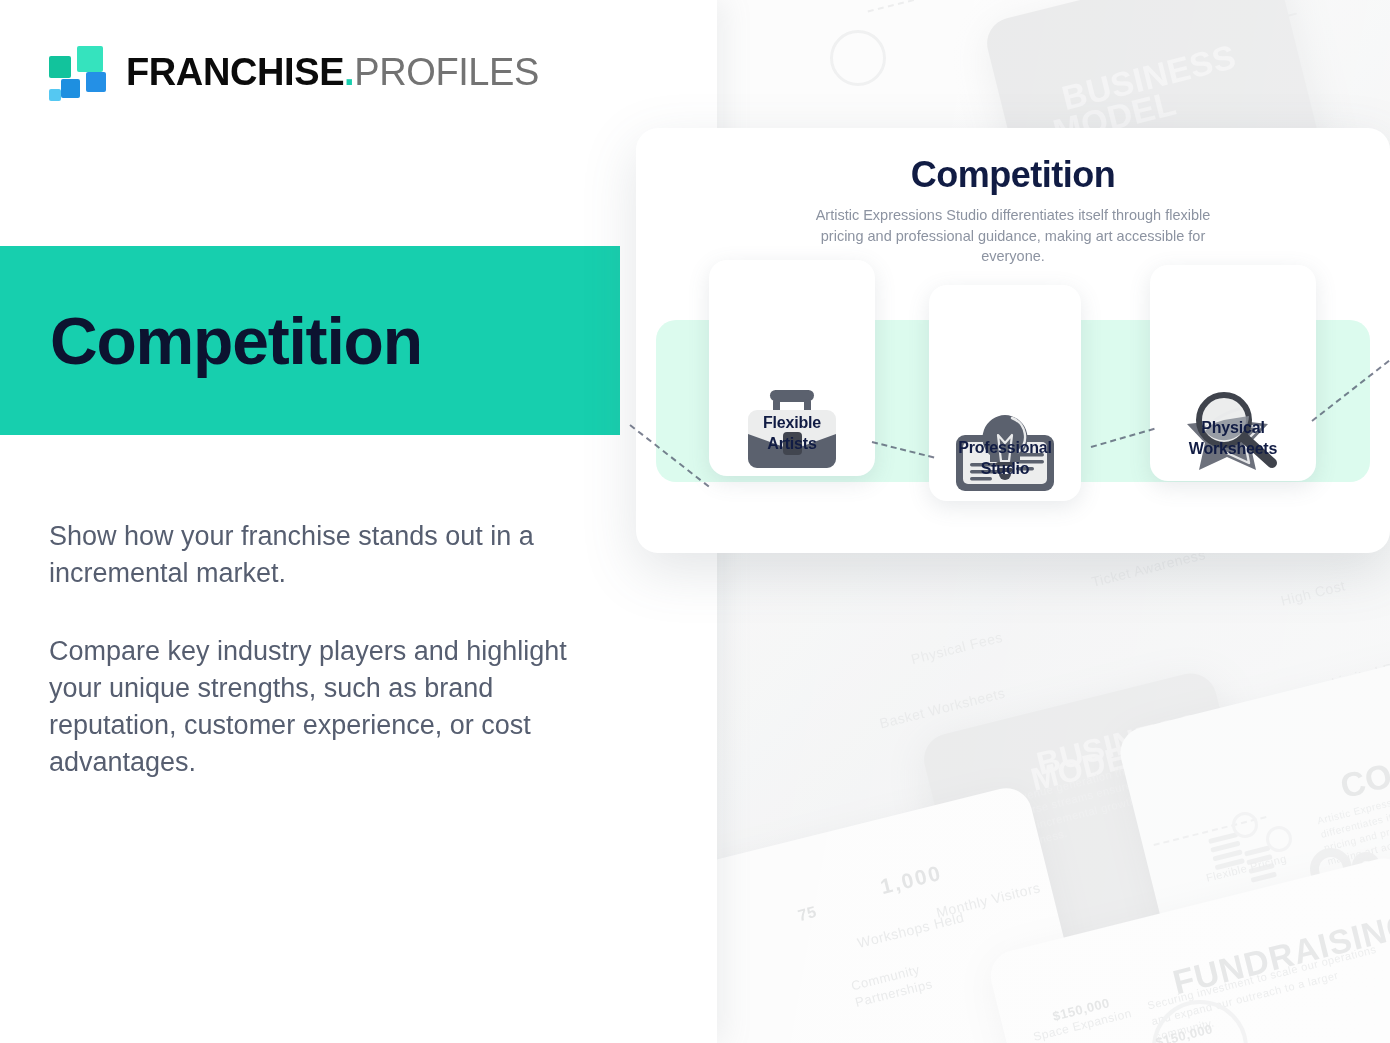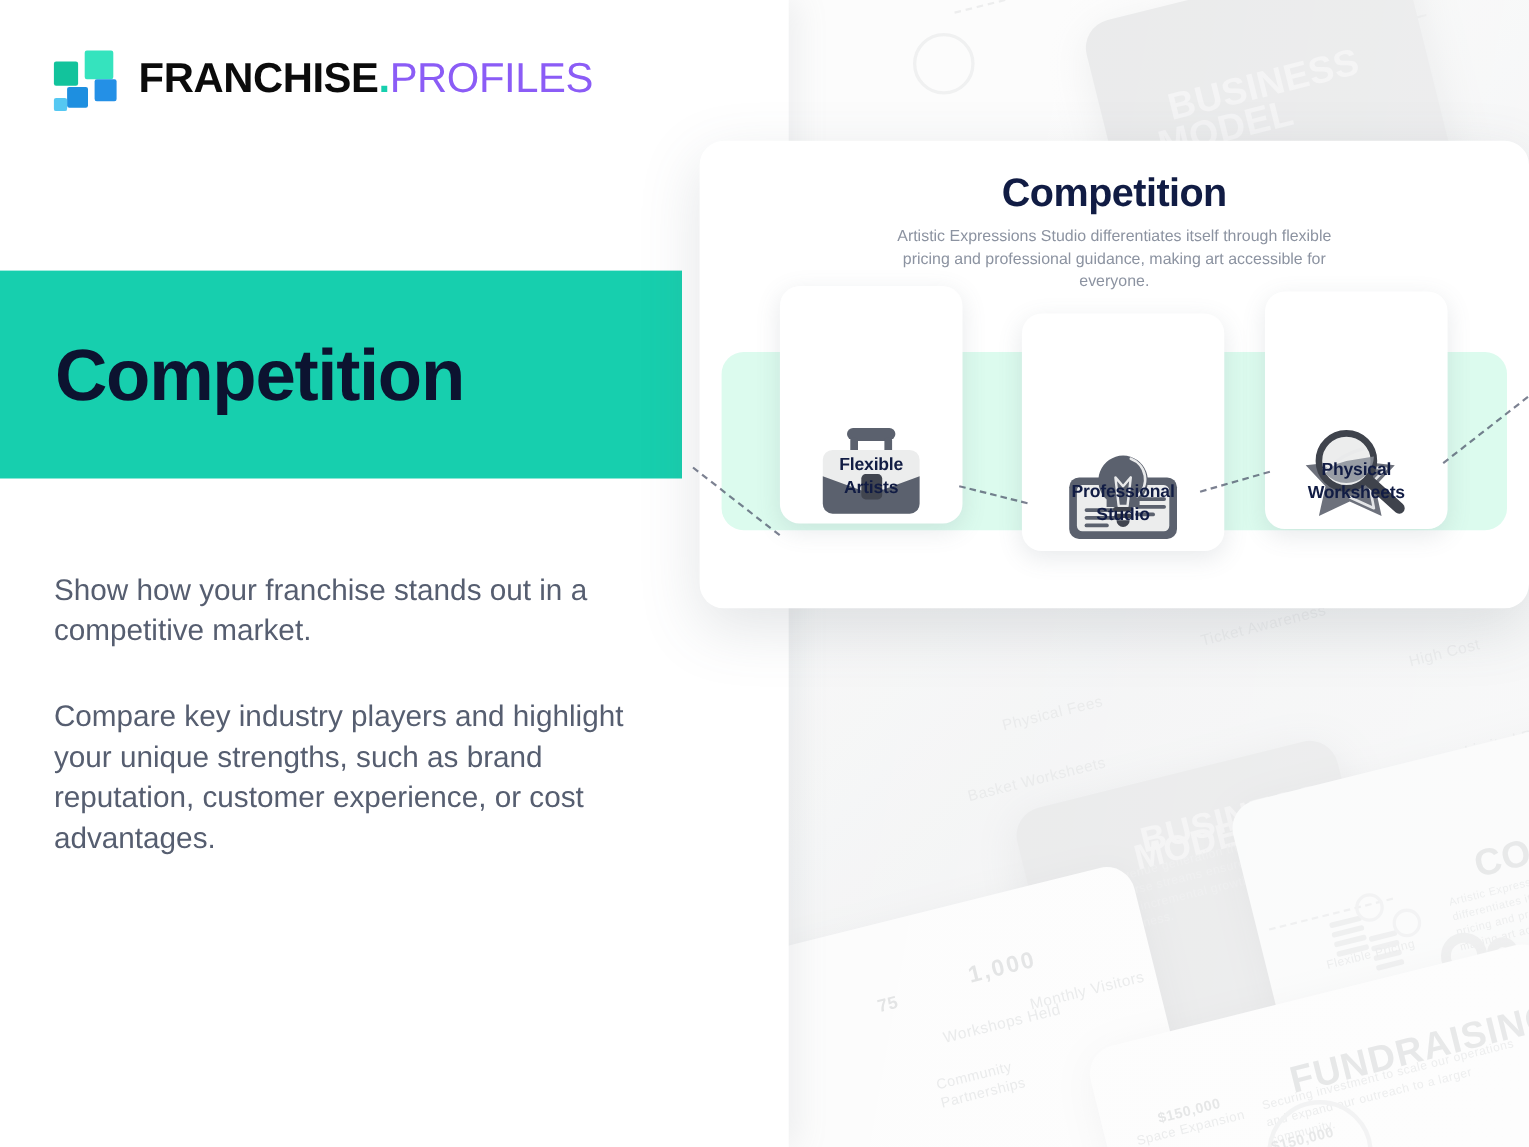--- a/index.html
+++ b/index.html
@@ -88,21 +88,21 @@
   .lm3 { left:12px; top:33px; width:19px; height:19px; background:#1E8FE0; }
   .lm4 { left:37px; top:26px; width:20px; height:20px; background:#2490E6; }
   .lm5 { left:0;  top:43px; width:12px; height:12px; background:#55C8F2; }
 
   .logo-type {
     font-size:38px; line-height:1; letter-spacing:-.4px;
     white-space:nowrap;
   }
   .logo-type .b { font-weight:700; color:#0b0b0b; }
   .logo-type .dot { font-weight:700; color:#17CFAE; }
-  .logo-type .l { font-weight:400; color:#8b5cf6;margin-top:11px; }
+  .logo-type .l { font-weight:400; color:#737373;margin-top:11px; }
 
   
   .teal-band {
     position:absolute; left:0; top:246px;
     width:620px; height:189px;
     background:#17CFAE;
     display:flex; align-items:center;
   }
   .teal-band h1 {
     margin-left:50px;
@@ -165,21 +165,21 @@
     position:absolute; bottom:22px; left:0; right:0;
     text-align:center;
     font-size:16px; font-weight:800; line-height:1.32;
     color:#111C44; letter-spacing:-.2px;
   }
   .tile-icon {
     margin-top:26px;
   }
 
   .t1 { left:73px;  top:132px; width:166px; height:216px; }
-  .t2 { left:293px; top:157px; width:184px; height:216px; }
+  .t2 { left:293px; top:157px; width:152px; height:216px; }
   .t3 { left:514px; top:137px; width:166px; height:216px; }
 
   
   .conn {
     position:absolute; height:0; border-top:2px dashed #4a5268;
     opacity:.72; z-index:9; pointer-events:none;
   }
   .conn-a { left:-6px;  top:296px; width:100px; transform:rotate(38deg); transform-origin:left center; }
   .conn-b { left:236px; top:313px; width:64px;  transform:rotate(14deg); transform-origin:left center; }
   .conn-c { left:455px; top:318px; width:66px;  transform:rotate(-16deg); transform-origin:left center; }
@@ -270,21 +270,21 @@
       <div class="logo-type">
         <span class="b">FRANCHISE</span><span class="dot">.</span><span class="l">PROFILES</span>
       </div>
     </div>
 
     <div class="teal-band">
       <h1>Competition</h1>
     </div>
 
     <div class="copy">
-      <p>Show how your franchise stands out in a competitive market.</p>
+      <p>Show how your franchise stands out in a incremental market.</p>
       <p>Compare key industry players and highlight your unique strengths, such as brand reputation, customer experience, or cost advantages.</p>
     </div>
   </div>
 
   <div class="card">
 
     <div class="card-title">Competition</div>
     <div class="card-sub">Artistic Expressions Studio differentiates itself through flexible pricing and professional guidance, making art accessible for everyone.</div>
 
     <div class="mint-panel"></div>

